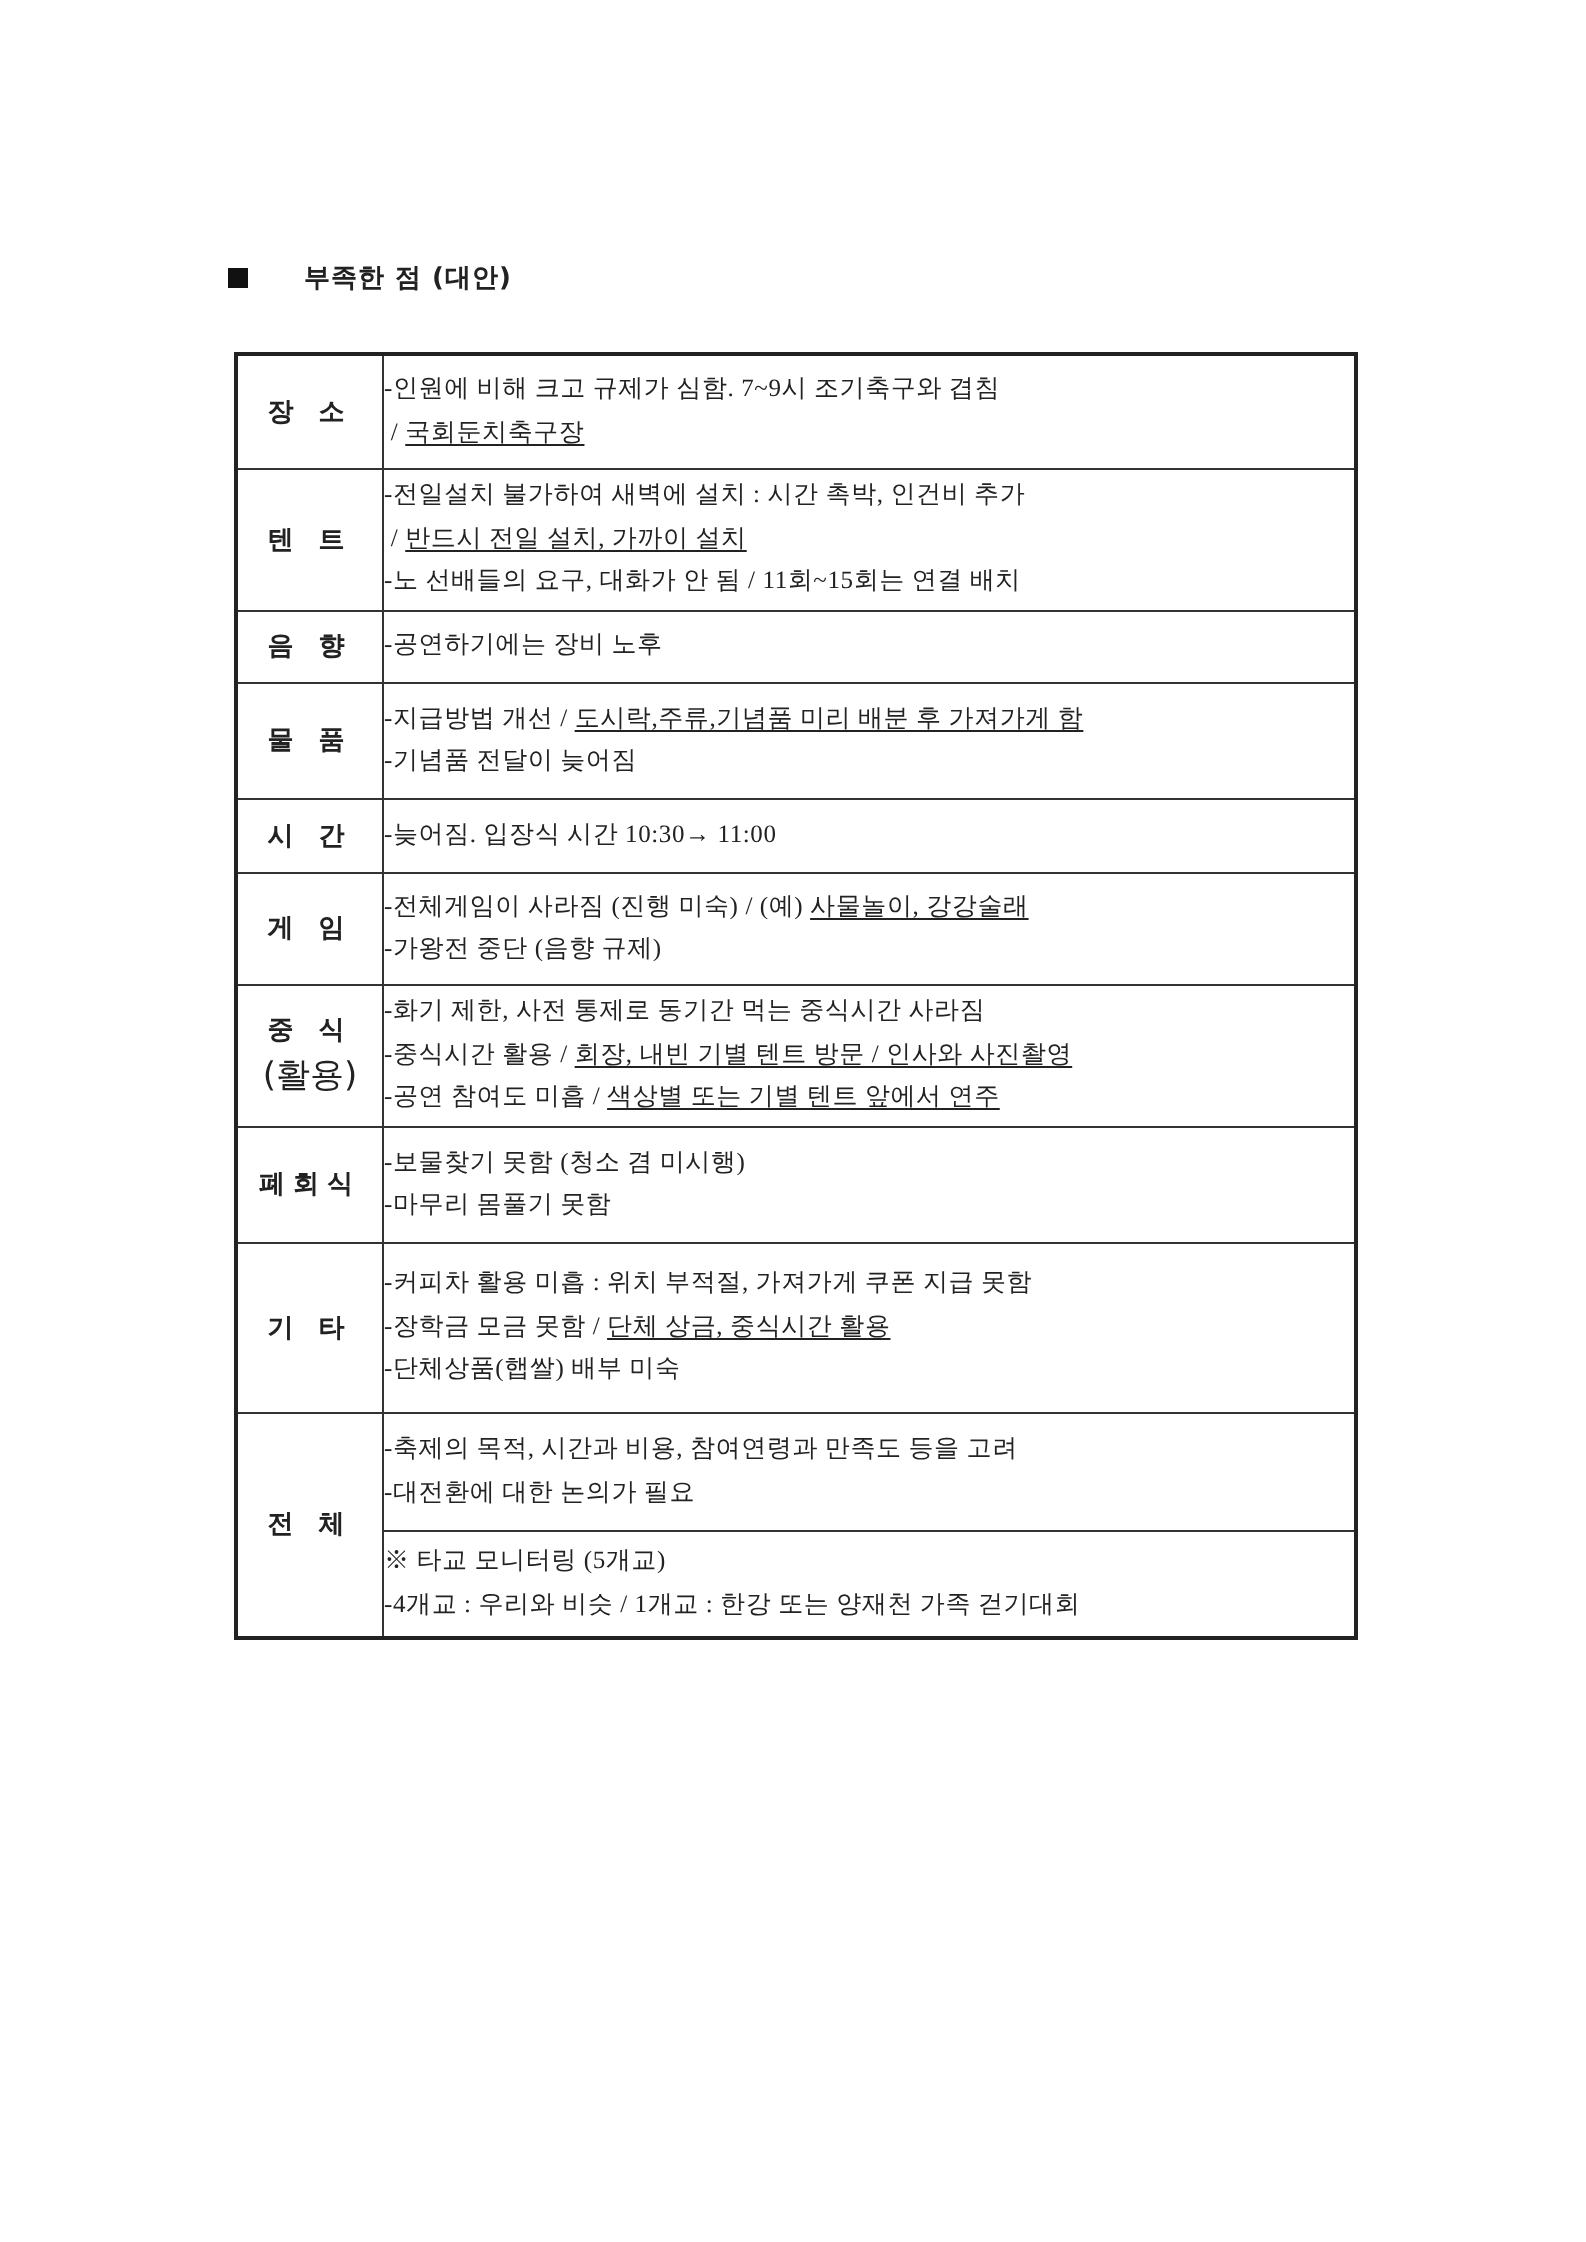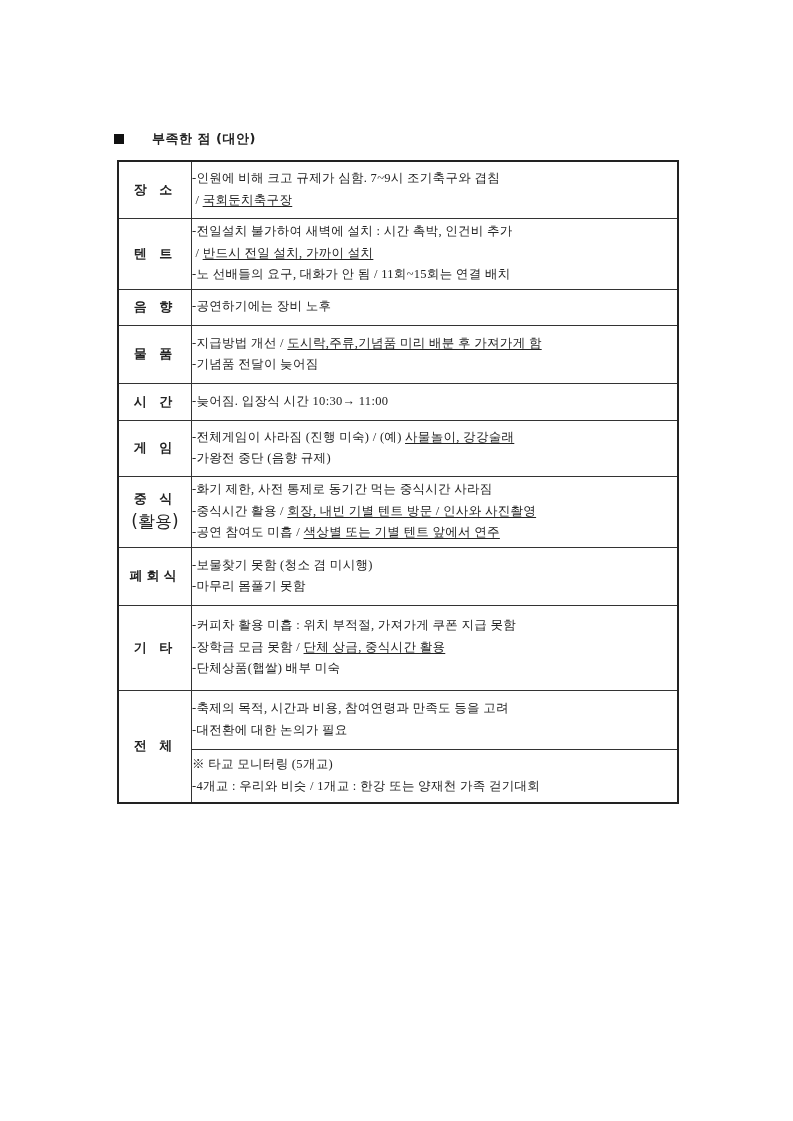--- a/index.html
+++ b/index.html
@@ -10,21 +10,21 @@
   }
   .section-title {
     position: absolute; left: 114px; top: 130px;
     font-size: 13px; font-weight: bold; letter-spacing: 0.5px;
     display: flex; align-items: center; gap: 20px;
   }
   .square {
     display: inline-block; width: 10px; height: 10px; background: #111; margin-right: 8px;
   }
   table.main {
-    position: absolute; left: 117px; top: 160px;
+    position: absolute; left: 117px; top: 176px;
     width: 562px;
     border-collapse: collapse;
     border: 2px solid #222;
     font-size: 12.5px;
   }
   table.main td {
     border: 1px solid #333;
     vertical-align: middle;
     padding: 0;
   }

